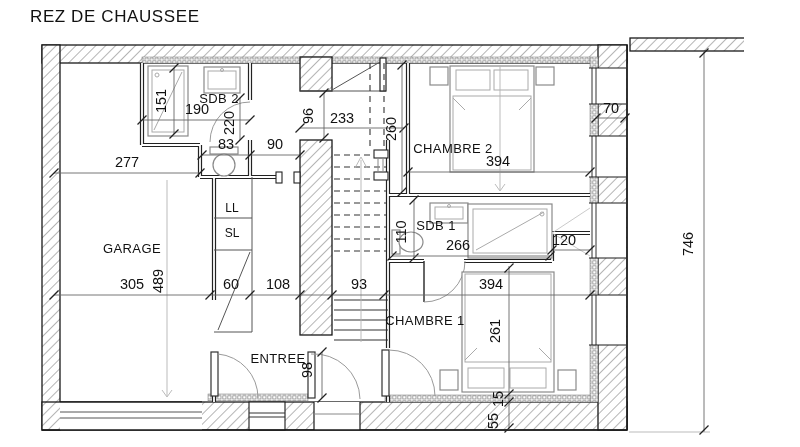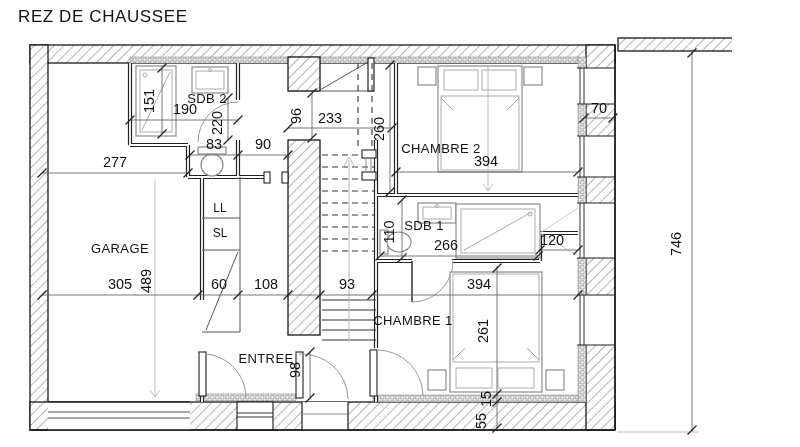--- a/index.html
+++ b/index.html
@@ -1,17 +1,17 @@
 <!DOCTYPE html>
 <html><head>
 <meta charset="utf-8">
 <style>
   html,body{margin:0;padding:0;background:#fff;}
   body{font-family:"Liberation Sans", sans-serif;}
-  #stage{position:relative;width:732px;height:447px;background:#fff;overflow:hidden;}
+  #stage{position:relative;width:732px;height:447px;background:#fff;overflow:hidden;margin-left:12px;}
   svg text{font-family:"Liberation Sans", sans-serif;fill:#111;}
   .title{font-size:17px;letter-spacing:.6px;fill:#111;}
   .room{font-size:13px;letter-spacing:.4px;}
   .rsmall{font-size:12px;}
   .dim{font-size:14.5px;}
   .pwall{stroke:#222;stroke-width:4.2;fill:none;stroke-linecap:butt;}
   .pcore{stroke:#fff;stroke-width:1.8;fill:none;}
   .thin{stroke:#555;stroke-width:1;fill:none;}
   .furn{stroke:#8a8a8a;stroke-width:1.2;fill:#fff;}
   .furnl{stroke:#aaa;stroke-width:1;fill:none;}

